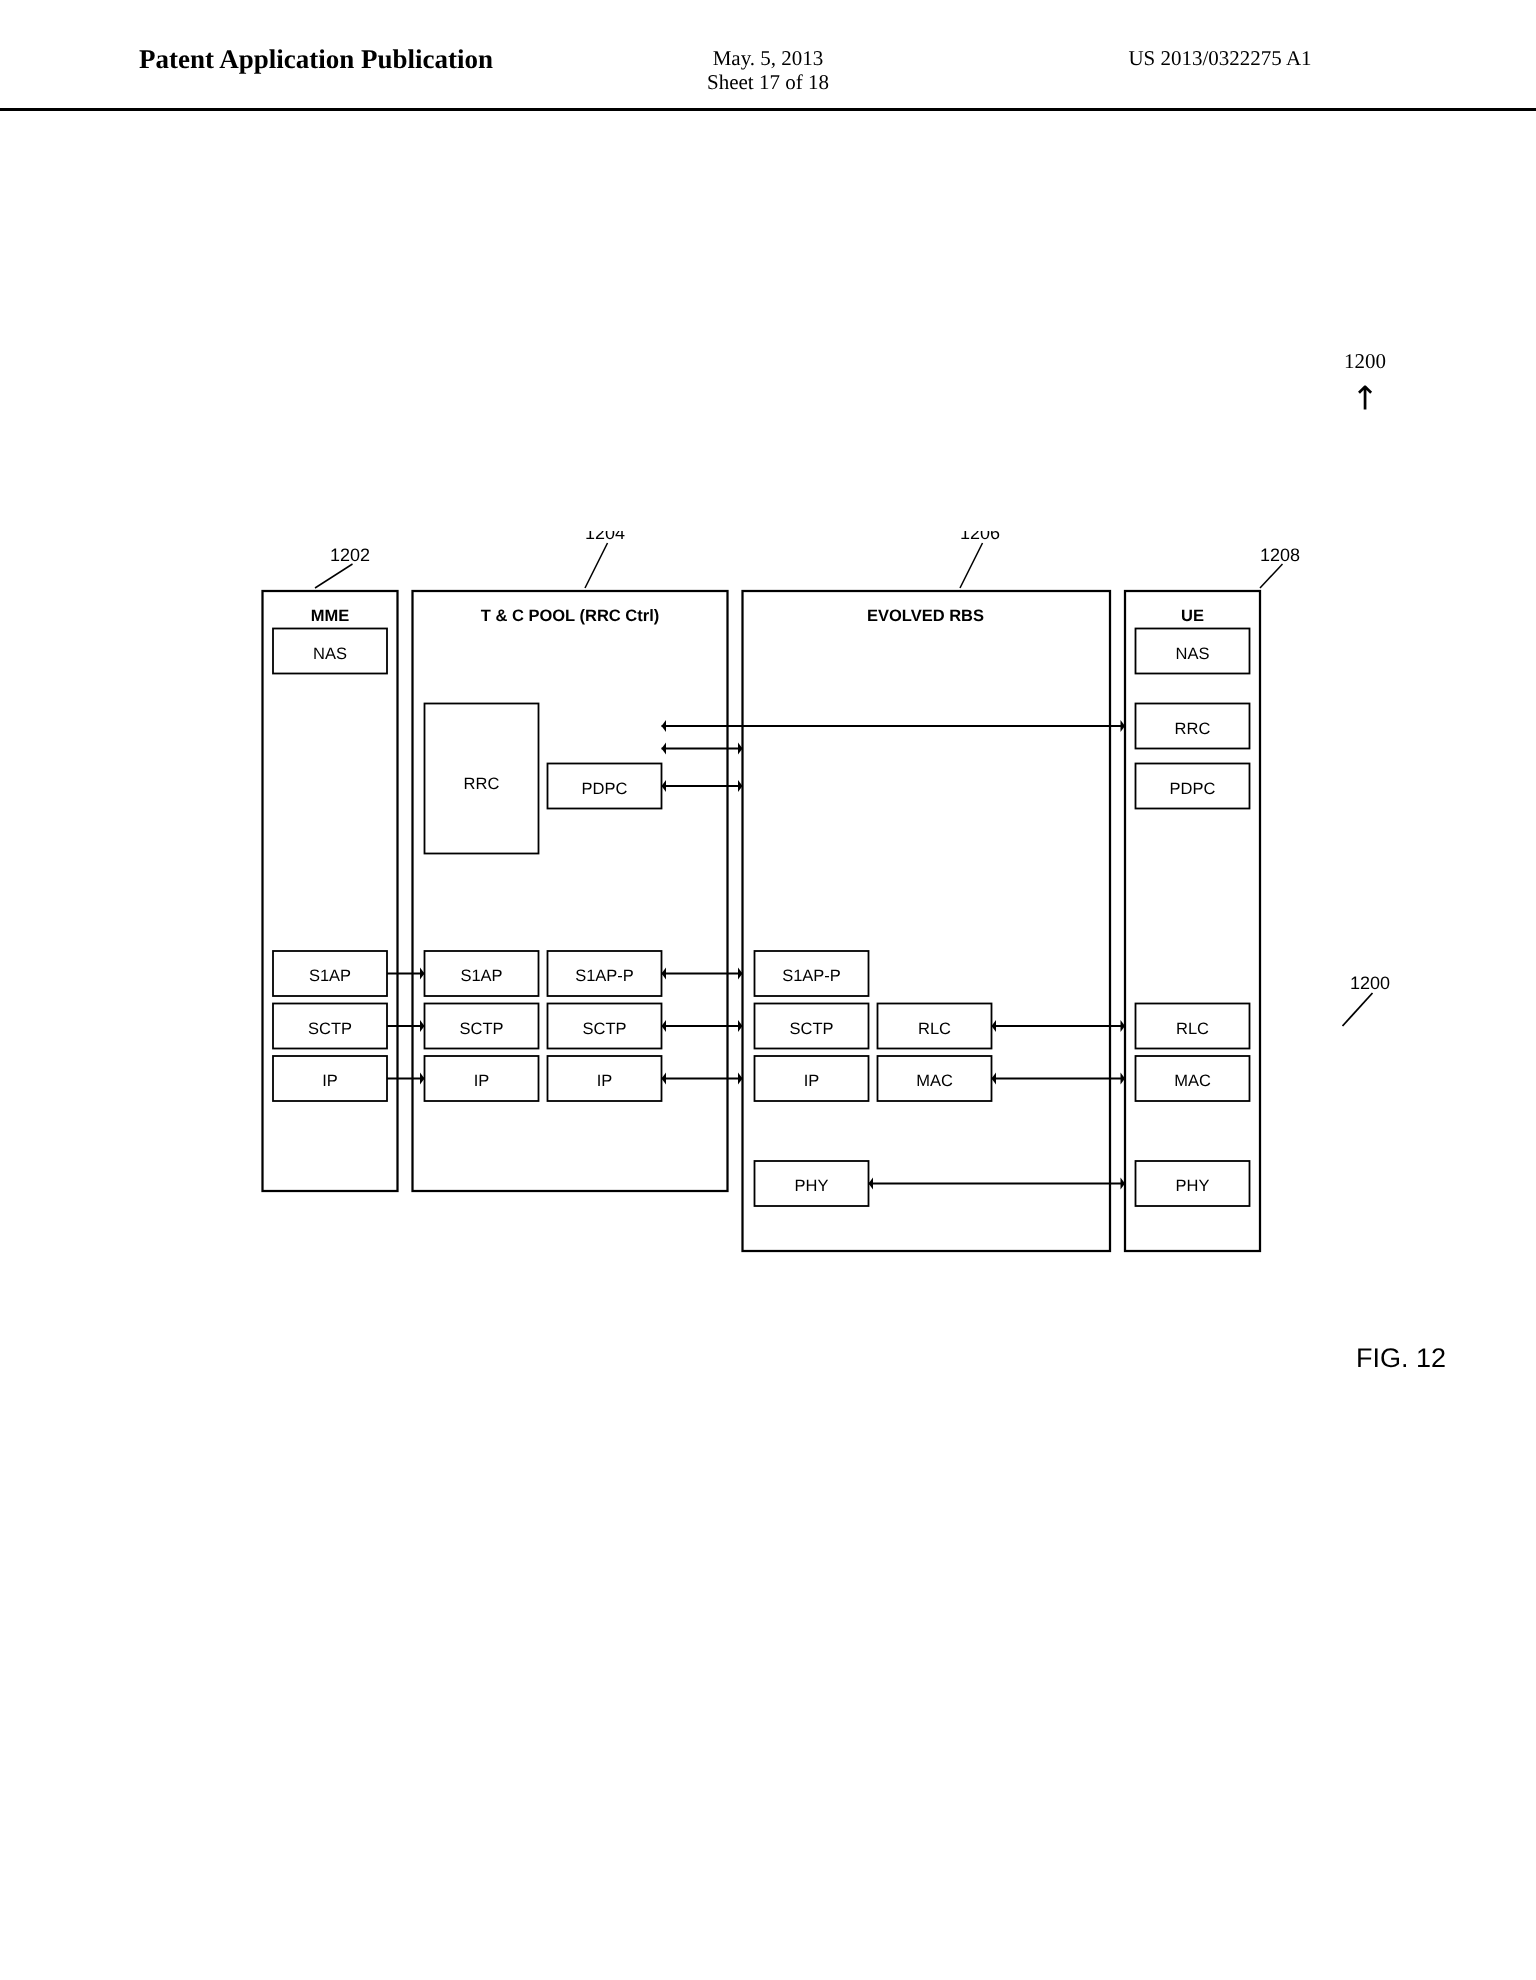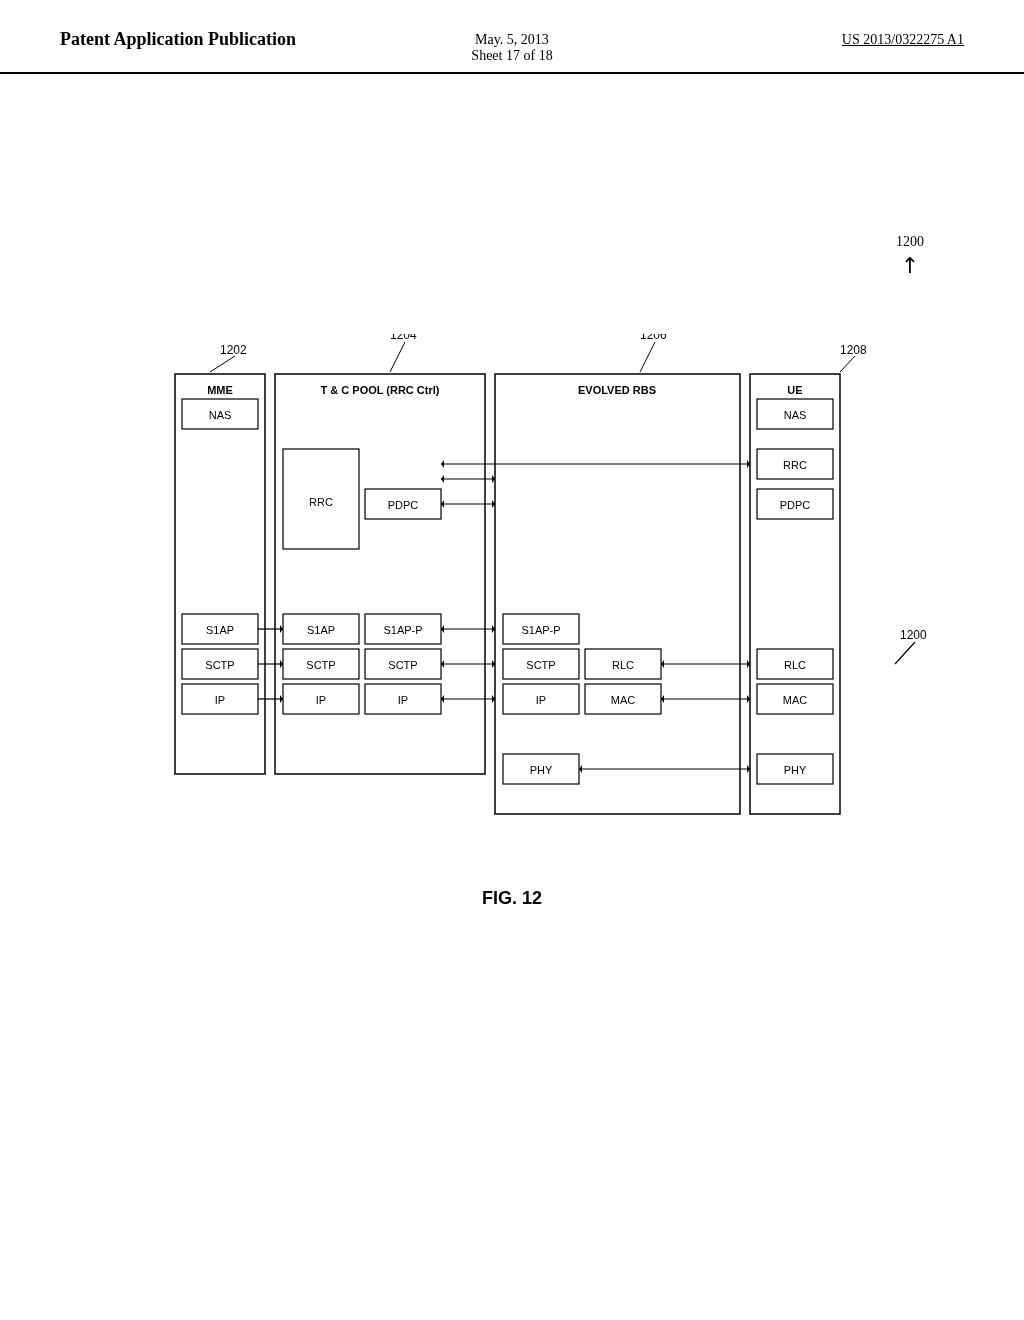--- a/index.html
+++ b/index.html
@@ -18,38 +18,38 @@
       align-items: flex-start;
       padding: 28px 60px 0 60px;
       border-bottom: 2px solid #000;
       padding-bottom: 8px;
     }
     .header-left {
       font-size: 18px;
       font-weight: bold;
       flex: 1;
       line-height: 1.3;
+      text-align: center;
     }
     .header-center {
       font-size: 14px;
       text-align: center;
       flex: 1;
       padding-top: 4px;
     }
     .header-right {
       font-size: 14px;
-      text-align: right;
+      text-align: center;
       flex: 1;
       padding-top: 4px;
-      text-decoration: underline;
     }
 
     
     .main-content {
-      padding: 40px 60px;
+      padding: 60px 60px;
       position: relative;
     }
 
     
     .fig-ref {
       position: absolute;
       right: 100px;
       top: 160px;
       font-size: 14px;
       text-align: center;
@@ -64,24 +64,24 @@
     }
 
     
     .diagram-svg {
       width: 860px;
       height: 520px;
     }
 
     
     .fig-caption {
-      text-align: center;
+      text-align: right;
       font-size: 18px;
-      font-weight: bold;
-      margin-top: 30px;
+      font-weight: normal;
+      margin-top: 16px;
       font-family: Arial, sans-serif;
     }
   </style>
 </head>
 <body>
 
 <div class="header">
   <div class="header-left">Patent Application Publication</div>
   <div class="header-center">
     <span>May. 5, 2013</span><br>

